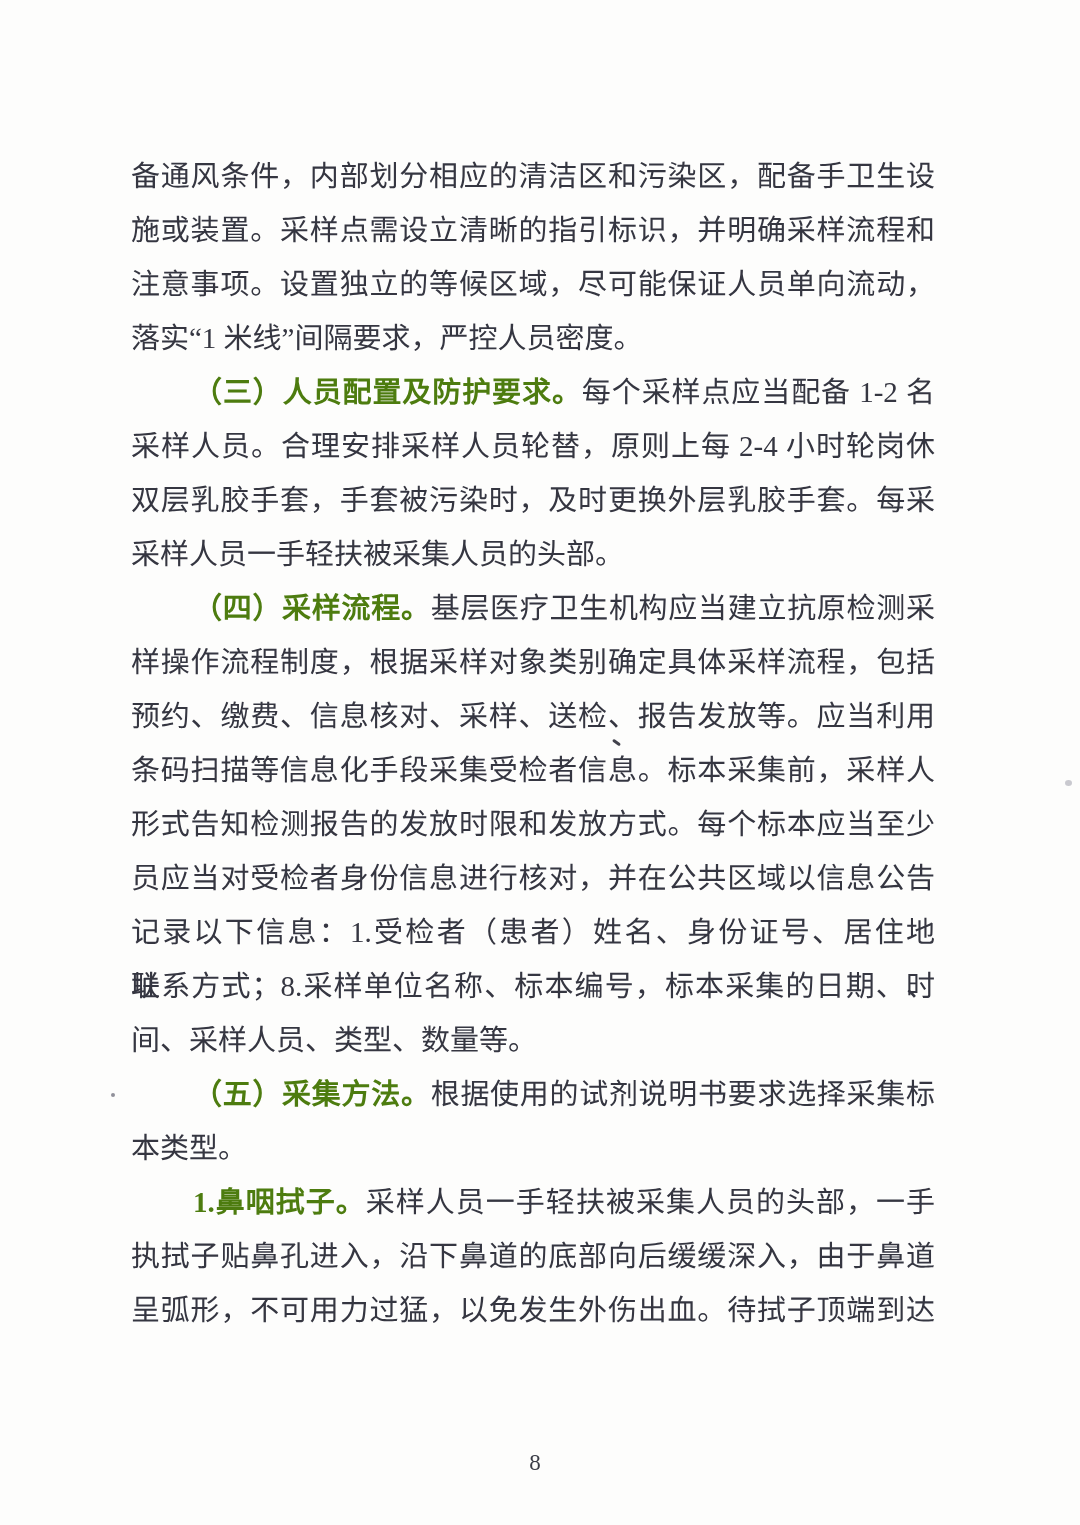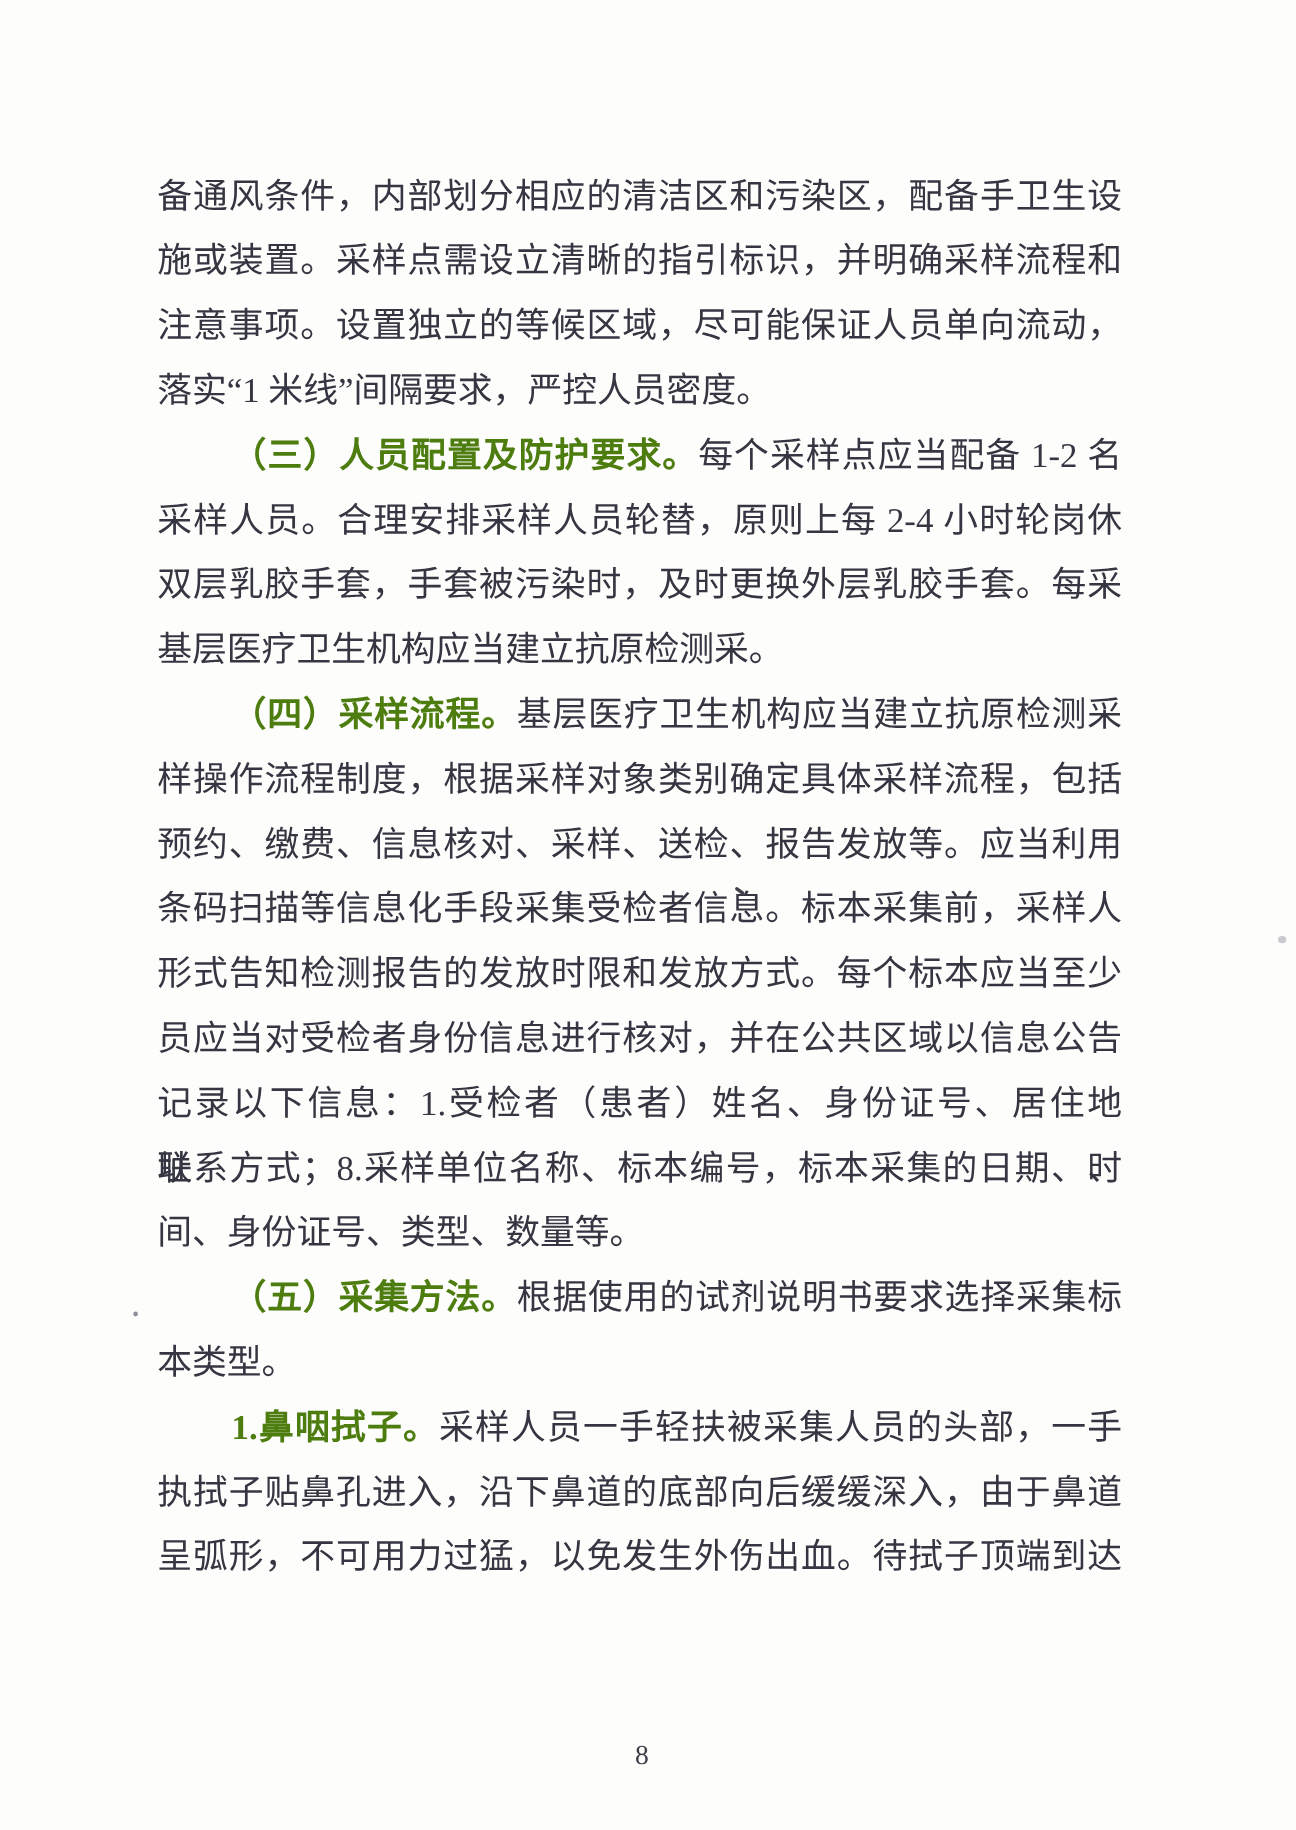--- a/index.html
+++ b/index.html
@@ -11,21 +11,21 @@
     position: relative;
     width: 1080px;
     height: 1525px;
     background: #fdfdfc;
     overflow: hidden;
     font-family: "Liberation Serif", "DejaVu Serif", serif;
   }
   .doc-body {
     position: absolute;
     left: 131px;
-    top: 137px;
+    top: 149px;
     width: 804px;
   }
   .line {
     height: 54px;
     line-height: 54px;
     font-size: 29px;
     color: #353641;
     text-align: justify;
     text-align-last: justify;
     white-space: normal;
@@ -85,30 +85,30 @@
 
 <div class="page">
   <div class="doc-body" id="doc-body">
       <div class="line"><span>备通风条件，内部划分相应的清洁区和污染区，配备手卫生设</span></div>
       <div class="line"><span>施或装置。采样点需设立清晰的指引标识，并明确采样流程和</span></div>
       <div class="line"><span>注意事项。设置独立的等候区域，尽可能保证人员单向流动，</span></div>
       <div class="line para-end"><span>落实“1 米线”间隔要求，严控人员密度。</span></div>
       <div class="line indent"><span class="lead">（三）人员配置及防护要求。</span><span>每个采样点应当配备 1-2 名</span></div>
       <div class="line"><span>采样人员。合理安排采样人员轮替，原则上每 2-4 小时轮岗休</span></div>
       <div class="line"><span>双层乳胶手套，手套被污染时，及时更换外层乳胶手套。每采</span></div>
-      <div class="line para-end"><span>基层医疗卫生机构应当建立抗原检测采。</span></div>
+      <div class="line para-end"><span>采样人员一手轻扶被采集人员的头部。</span></div>
       <div class="line indent"><span class="lead">（四）采样流程。</span><span>基层医疗卫生机构应当建立抗原检测采</span></div>
       <div class="line"><span>样操作流程制度，根据采样对象类别确定具体采样流程，包括</span></div>
       <div class="line"><span>预约、缴费、信息核对、采样、送检、报告发放等。应当利用</span></div>
       <div class="line"><span>条码扫描等信息化手段采集受检者信息。标本采集前，采样人</span></div>
       <div class="line"><span>形式告知检测报告的发放时限和发放方式。每个标本应当至少</span></div>
       <div class="line"><span>员应当对受检者身份信息进行核对，并在公共区域以信息公告</span></div>
       <div class="line"><span>记录以下信息：1.受检者（患者）姓名、身份证号、居住地址、</span></div>
       <div class="line"><span>联系方式；8.采样单位名称、标本编号，标本采集的日期、时</span></div>
-      <div class="line para-end"><span>间、身份证号、类型、数量等。</span></div>
+      <div class="line para-end"><span>间、采样人员、类型、数量等。</span></div>
       <div class="line indent"><span class="lead">（五）采集方法。</span><span>根据使用的试剂说明书要求选择采集标</span></div>
       <div class="line para-end"><span>本类型。</span></div>
       <div class="line indent"><span class="lead">1.鼻咽拭子。</span><span>采样人员一手轻扶被采集人员的头部，一手</span></div>
       <div class="line"><span>执拭子贴鼻孔进入，沿下鼻道的底部向后缓缓深入，由于鼻道</span></div>
       <div class="line"><span>呈弧形，不可用力过猛，以免发生外伤出血。待拭子顶端到达</span></div>
     </div>
 
   <span class="artifact tick"></span>
   <span class="artifact dot-left"></span>
   <span class="artifact dot-right"></span>

